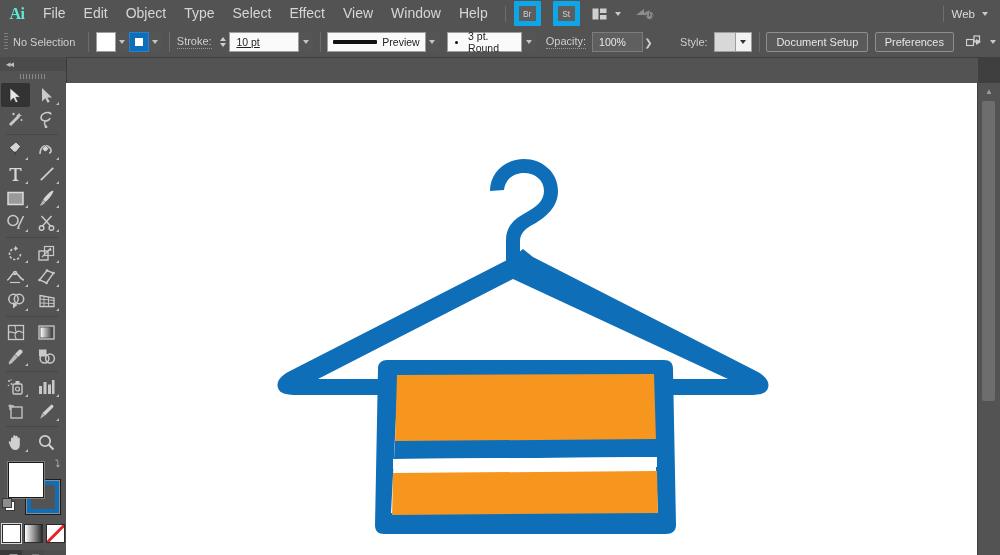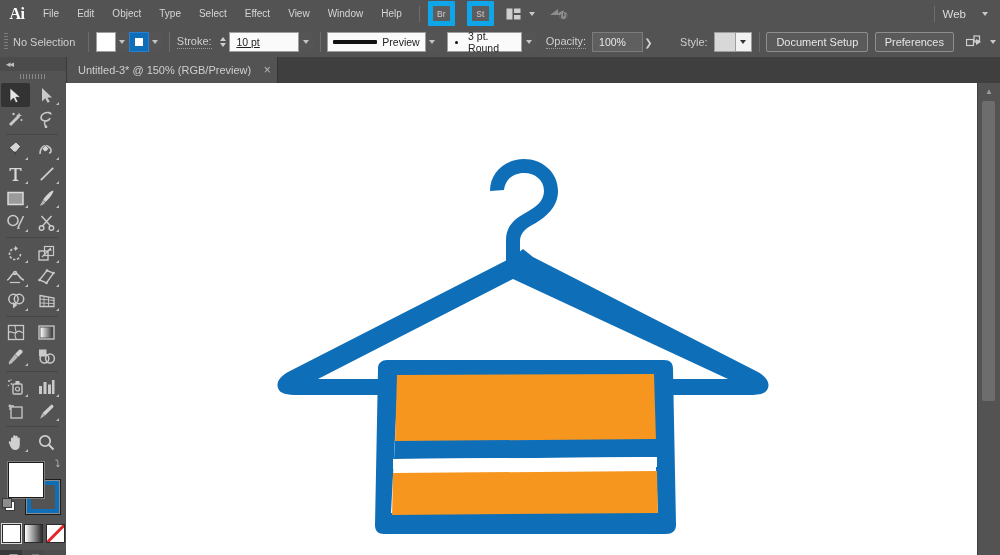--- a/index.html
+++ b/index.html
@@ -12,40 +12,40 @@
   .app{position:relative;width:1000px;height:555px;background:#535353;}
 
   
   .menubar{
     position:absolute;left:0;top:0;width:1000px;height:27px;
     background:#535353;display:flex;align-items:center;
     border-bottom:1px solid #484848;
   }
   .ai-logo{
     width:34px;height:27px;display:flex;align-items:center;justify-content:center;
-    color:#ffffff;font-weight:bold;font-size:16px;font-family:"Liberation Serif",serif;
+    color:#5eead4;font-weight:bold;font-size:16px;font-family:"Liberation Serif",serif;
     letter-spacing:-.5px;
   }
   .menu-item{
-    padding:0 9px;height:27px;line-height:27px;font-size:10px;color:#d6d6d6;
+    padding:0 9px;height:27px;line-height:27px;font-size:14px;color:#d6d6d6;
     cursor:default;white-space:nowrap;
   }
   .menu-sep{width:1px;height:16px;background:#6e6e6e;margin:0 8px;}
   .mb-btn{
     width:17px;height:15px;border:5px solid #0ea5e9;background:#5d5d5d;
     color:#cfcfcf;font-size:8.5px;display:flex;align-items:center;justify-content:center;
     margin-right:12px;border-radius:1px;
   }
   .mb-icon{display:flex;align-items:center;margin-right:4px;}
   .chev{
     width:0;height:0;border-left:3.5px solid transparent;border-right:3.5px solid transparent;
     border-top:4px solid #c9c9c9;margin:0 4px;
   }
   .spacer{flex:1;}
-  .ws-label{font-size:11.5px;color:#dcdcdc;margin-right:12px;}
+  .ws-label{font-size:11.5px;color:#dcdcdc;margin-right:3px;}
 
   
   .controlbar{
     position:absolute;left:0;top:27px;width:1000px;height:30px;
     background:#535353;display:flex;align-items:center;
     border-bottom:1px solid #3f3f3f;
   }
   .grip{
     width:5px;height:18px;margin:0 5px 0 4px;
     background-image:repeating-linear-gradient(to bottom,#7d7d7d 0,#7d7d7d 1px,transparent 1px,transparent 3px);
@@ -319,26 +319,20 @@
       <svg width="16" height="14" viewBox="0 0 16 14">
         <rect x="0.5" y="4.5" width="7" height="6" fill="none" stroke="#cfcfcf" stroke-width="1.2"></rect>
         <rect x="8" y="1" width="5.5" height="5" fill="none" stroke="#cfcfcf" stroke-width="1.2"></rect>
         <path d="M7 7 L13 7" stroke="#cfcfcf" stroke-width="1.2"></path>
         <path d="M10 4 L15 7 L10 10 Z" fill="#cfcfcf"></path>
       </svg>
     </div>
     <div class="chev"></div>
   </div>
 
-  <div class="tabbar">
-    <div class="doc-tab">
-      <span class="tab-title">Untitled-3* @ 150% (RGB/Preview)</span>
-      <span class="tab-close">×</span>
-    </div>
-  </div>
   <div class="right-strip"></div>
 
   <div class="toolpanel">
     <div class="tp-header">
       <span class="dbl-arrow">◂◂</span>
     </div>
     <div class="tp-grip">
         <i></i>
       </div>
 

